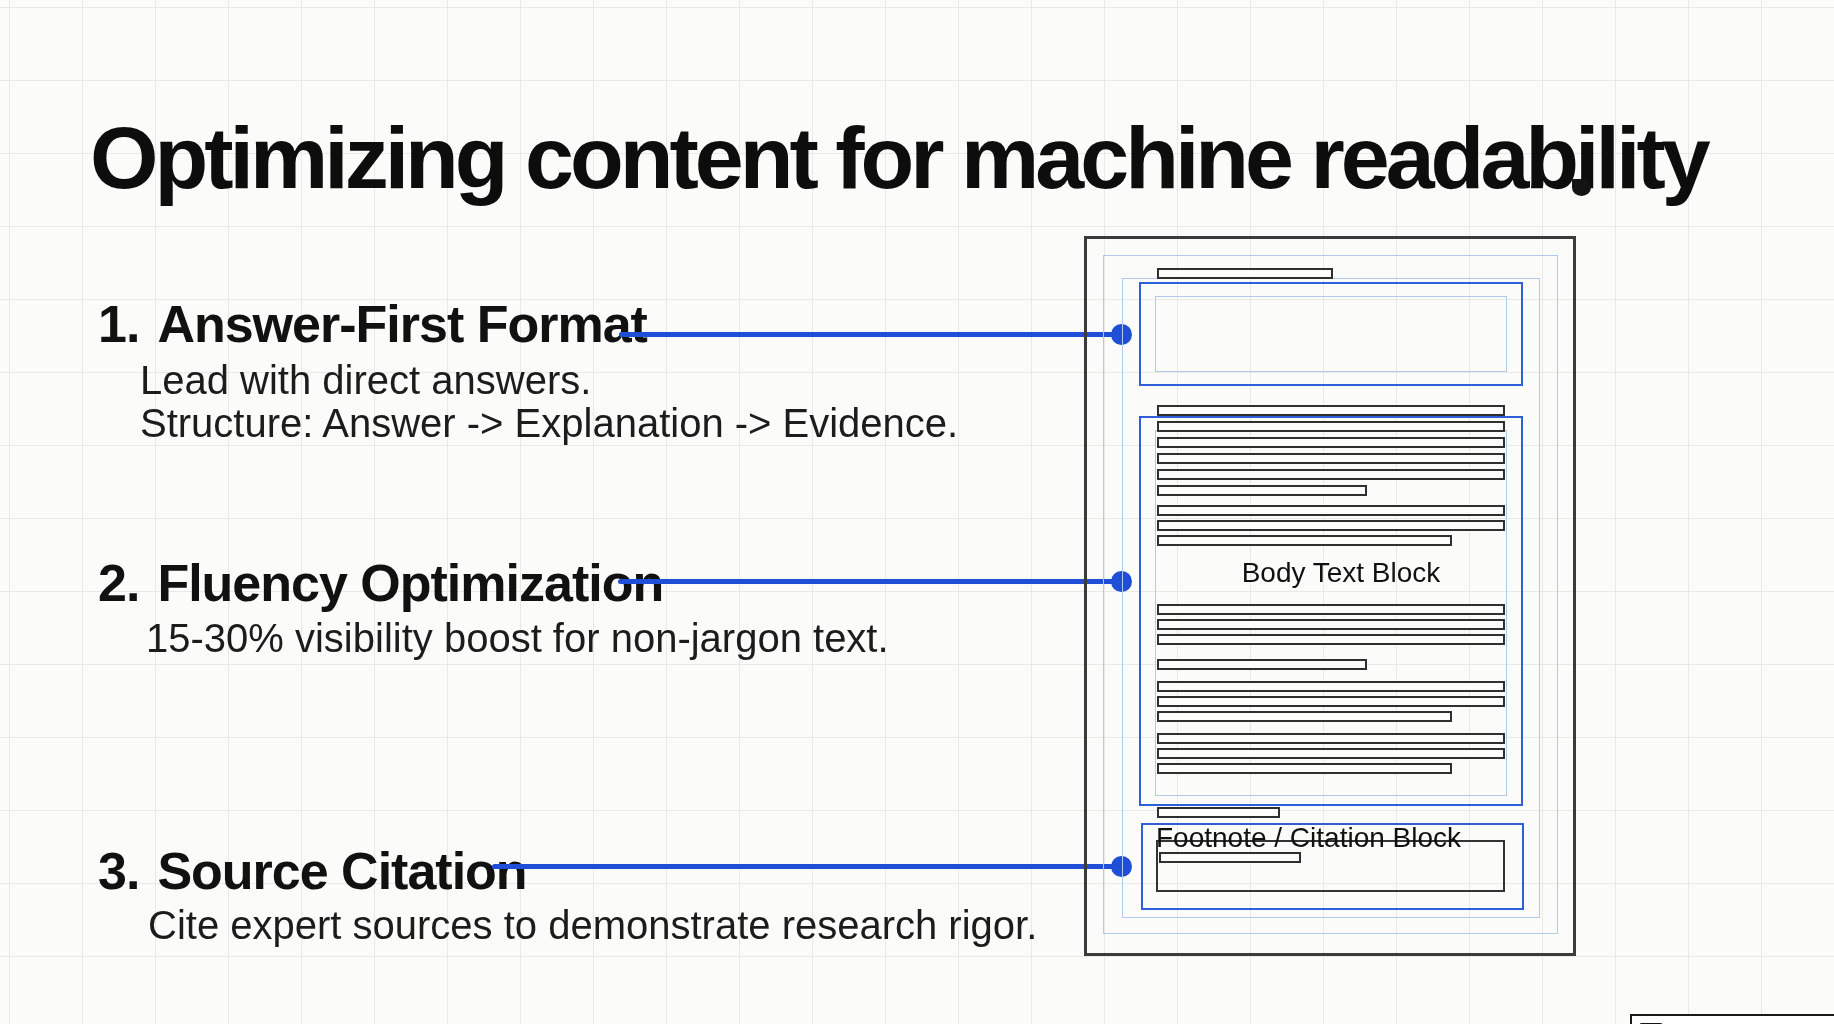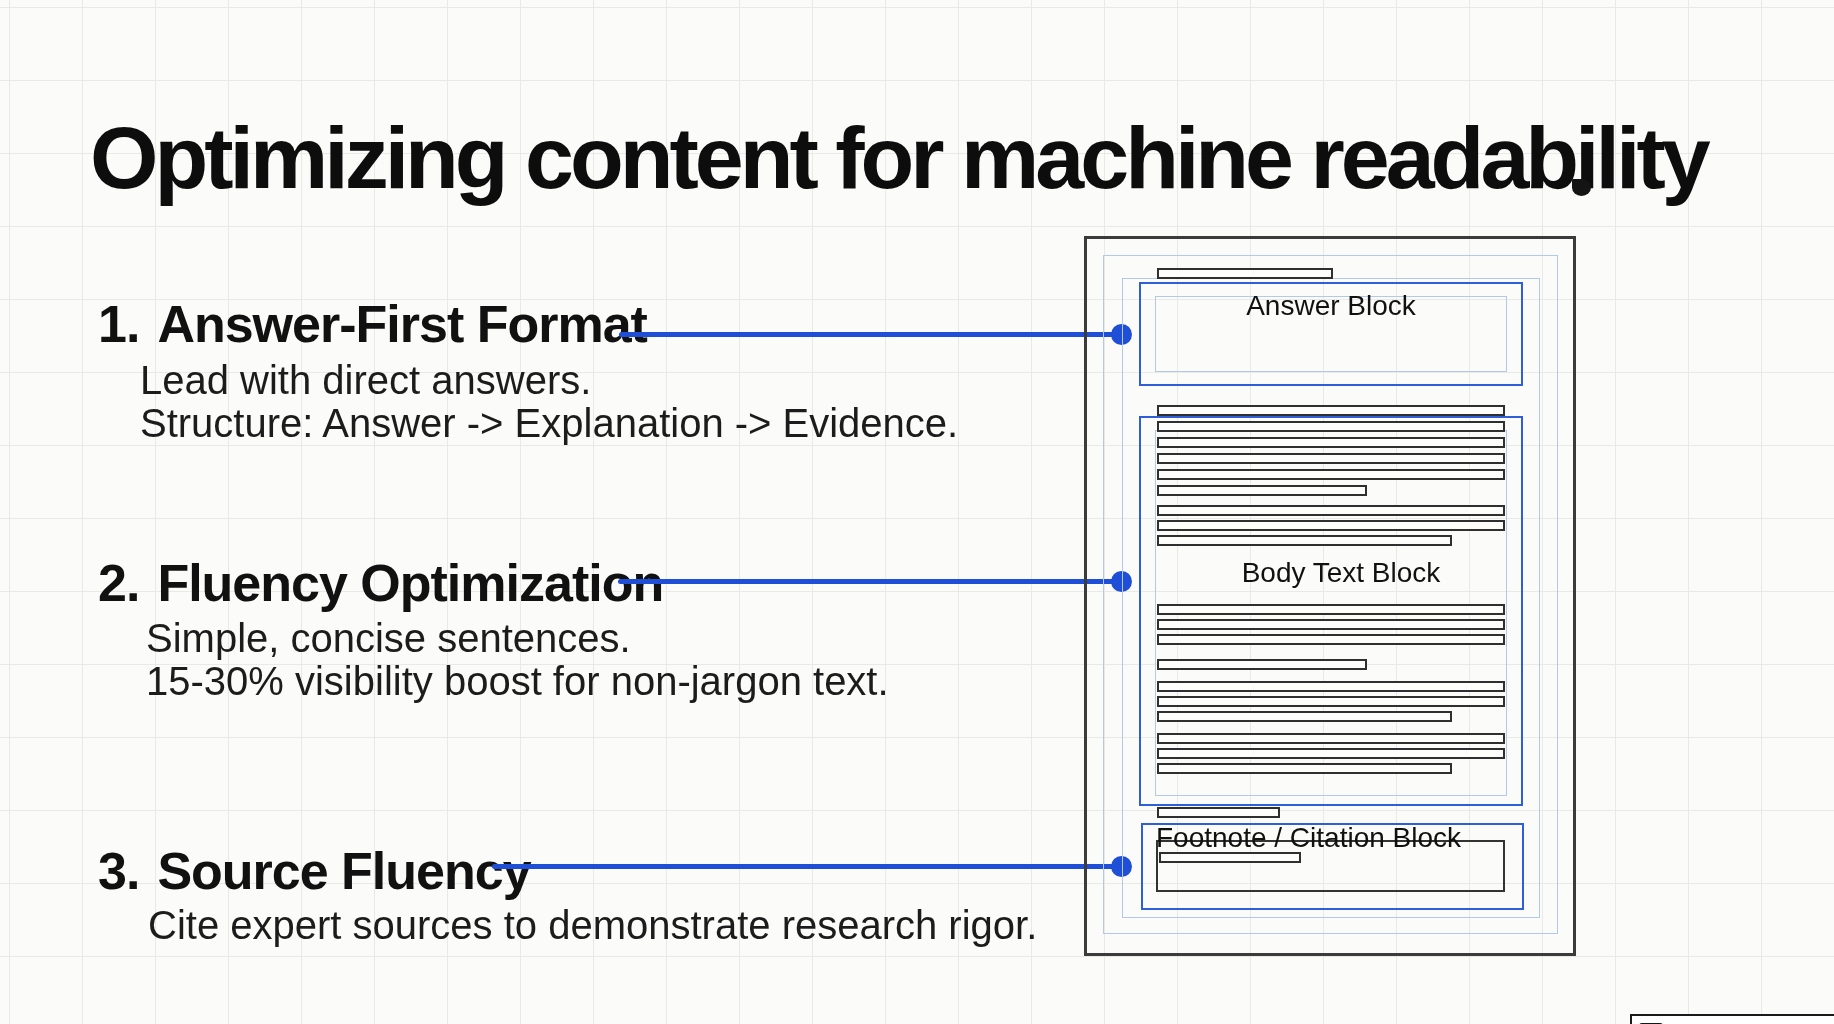--- a/index.html
+++ b/index.html
@@ -98,45 +98,43 @@
   </div>
   <div id="b1" class="abs sec-body">
     <div>Lead with direct answers.</div>
     <div>Structure: Answer -&gt; Explanation -&gt; Evidence.</div>
   </div>
 
   <div id="h2" class="abs sec-heading">
     <span class="num">2.</span><span>Fluency Optimization</span>
   </div>
   <div id="b2" class="abs sec-body">
-    <div>Simple, concise sentences.</div>
     <div>15-30% visibility boost for non-jargon text.</div>
   </div>
 
   <div id="h3" class="abs sec-heading">
-    <span class="num">3.</span><span>Source Fluency</span>
+    <span class="num">3.</span><span>Source Citation</span>
   </div>
   <div id="b3" class="abs sec-body">
     <div>Cite expert sources to demonstrate research rigor.</div>
   </div>
 
   <div id="line1" class="abs connector"></div>
   <div id="line2" class="abs connector"></div>
   <div id="line3" class="abs connector"></div>
   <div id="dot1" class="abs dot"></div>
   <div id="dot2" class="abs dot"></div>
   <div id="dot3" class="abs dot"></div>
 
   <div id="frame-outer" class="abs frame"></div>
   <div id="frame-lightA" class="abs frame"></div>
   <div id="frame-lightB" class="abs frame"></div>
 
   <div id="answer-rect" class="abs frame"></div>
   <div id="answer-inner" class="abs frame"></div>
-  <div id="answer-label" class="diagram-label">Answer Block</div>
 
   <div id="body-rect" class="abs frame"></div>
   <div id="body-inner" class="abs frame"></div>
   <div id="body-label" class="diagram-label">Body Text Block</div>
 
   <div id="footnote-blue" class="abs frame"></div>
   <div id="footnote-rect" class="abs frame"></div>
   <div id="footnote-label" class="diagram-label">Footnote / Citation Block</div>
 
   <div id="bars-layer">

